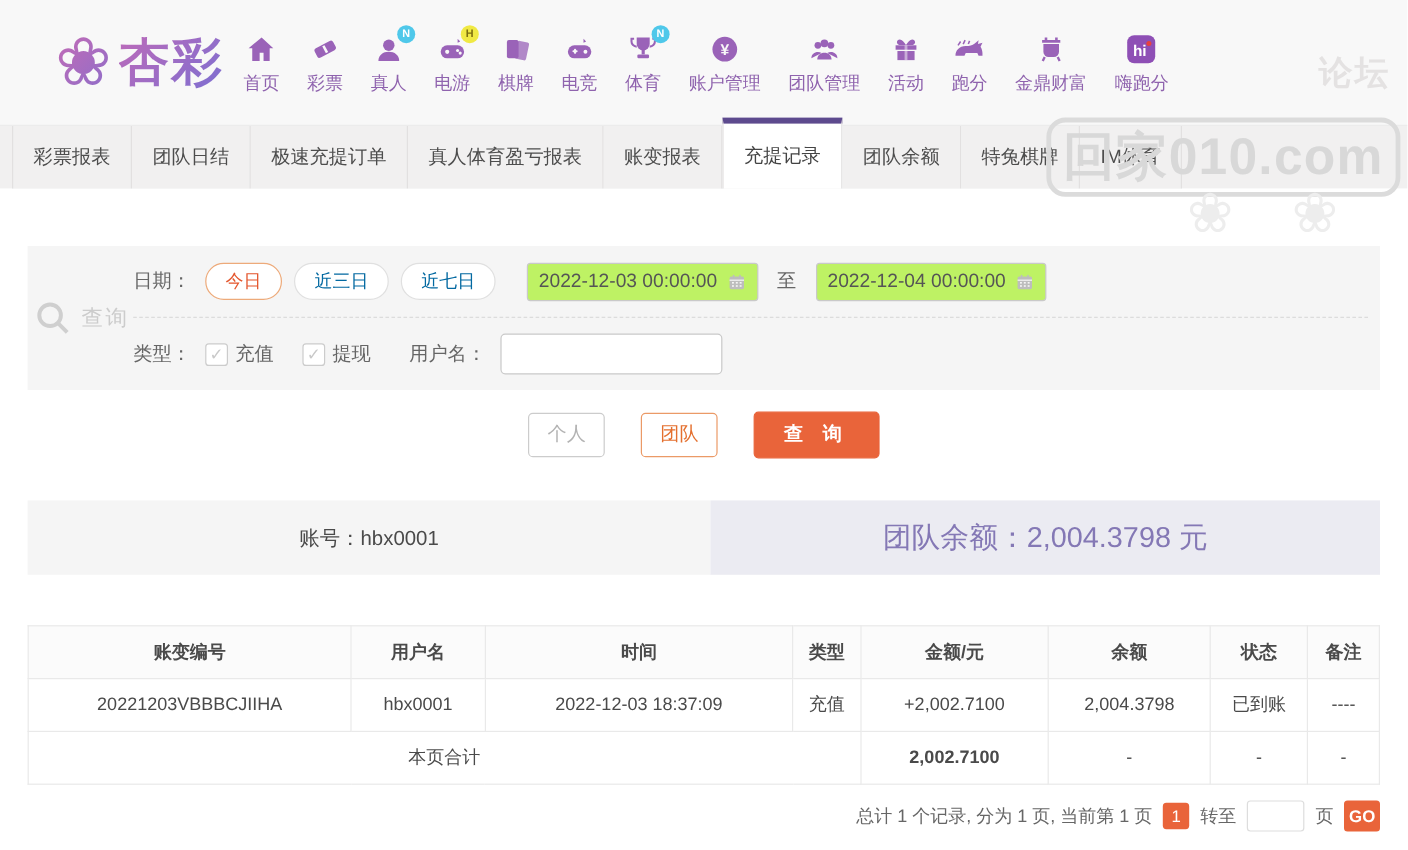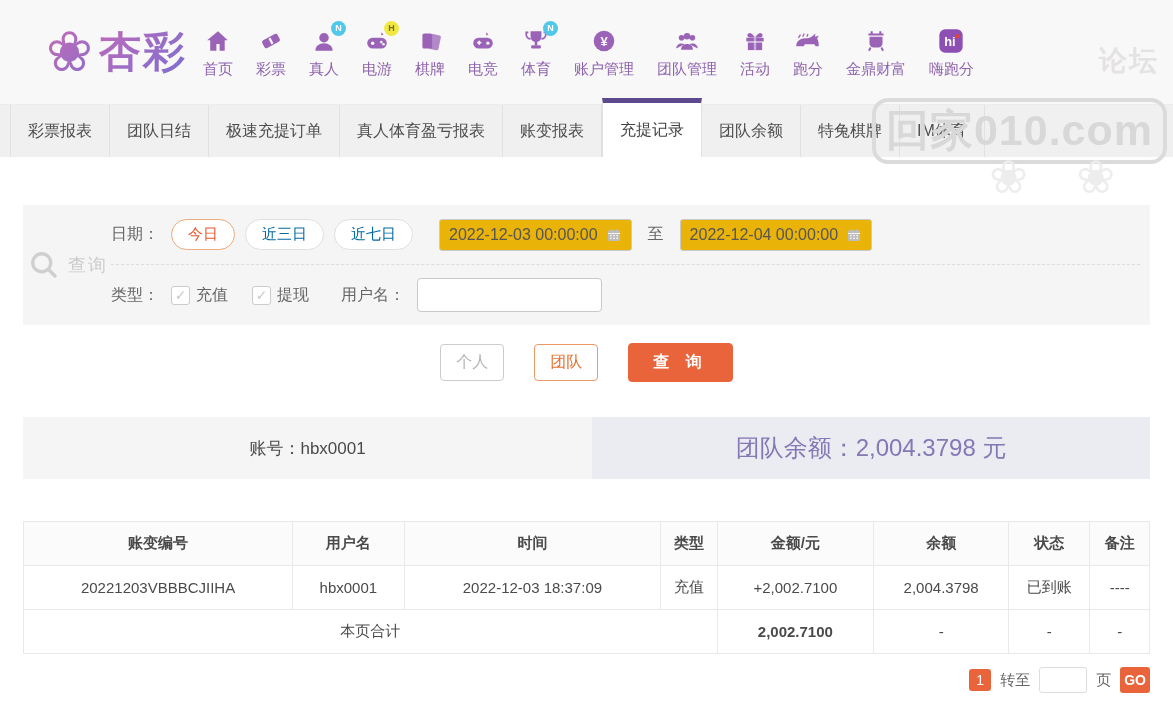--- a/index.html
+++ b/index.html
@@ -52,21 +52,21 @@
     justify-content:center; gap:6px; }
   .filter-side svg { stroke:#cfcfcf; }
   .filter-side-label { font-size:18px; color:#cccccc; letter-spacing:2px; }
   .filter-main { flex:1; padding-right:10px; }
   .frow { display:flex; align-items:center; height:60px; gap:10px; }
   .frow.first { border-bottom:1px dashed #dcdcdc; }
   .flabel { font-size:16px; color:#666; margin-right:2px; white-space:nowrap; }
   .pill { background:#fff; border:1px solid #e0e0e0; border-radius:16px;
     padding:5px 16px; font-size:15px; color:#0369a1; cursor:pointer; white-space:nowrap; }
   .pill.active { color:#e4572e; border-color:#edaa7a; }
-  .date-box { display:flex; align-items:center; gap:8px; background:#eab308;
+  .date-box { display:flex; align-items:center; gap:8px; background:#bef264;
     border:1px solid #c9c9c9; border-radius:3px; padding:6px 9px; cursor:text; }
   .date-box .dtxt { font-size:16px; color:#555; white-space:nowrap; }
   .cal-ico svg { fill:#bdbdbd; display:block; }
   .zhi { font-size:16px; color:#666; margin:0 6px; }
   .chk { width:19px; height:19px; background:#fff; border:1px solid #ccc; border-radius:3px;
     display:inline-flex; align-items:center; justify-content:center; color:#c9c9c9;
     font-size:14px; cursor:pointer; }
   .chk-group { display:flex; align-items:center; gap:6px; margin-right:14px; cursor:pointer; }
   .chk-label { font-size:16px; color:#666; }
   .uname-input { width:185px; height:34px; border:1px solid #c9c9c9; border-radius:4px;
@@ -390,20 +390,21 @@
         <td colspan="4">本页合计</td>
         <td class="bold">2,002.7100</td>
         <td>-</td>
         <td>-</td>
         <td>-</td>
       </tr>
     </tbody>
   </table>
 
   <div class="pager">
+    <span>总计 1 个记录, 分为 1 页, 当前第 1 页</span>
     <span class="page-cur">1</span>
     <span>转至</span>
     <input class="goto-input" value="" style="">
     <span>页</span>
     <button class="go-btn">GO</button>
   </div>
 
 </div>
 
 </body></html>

